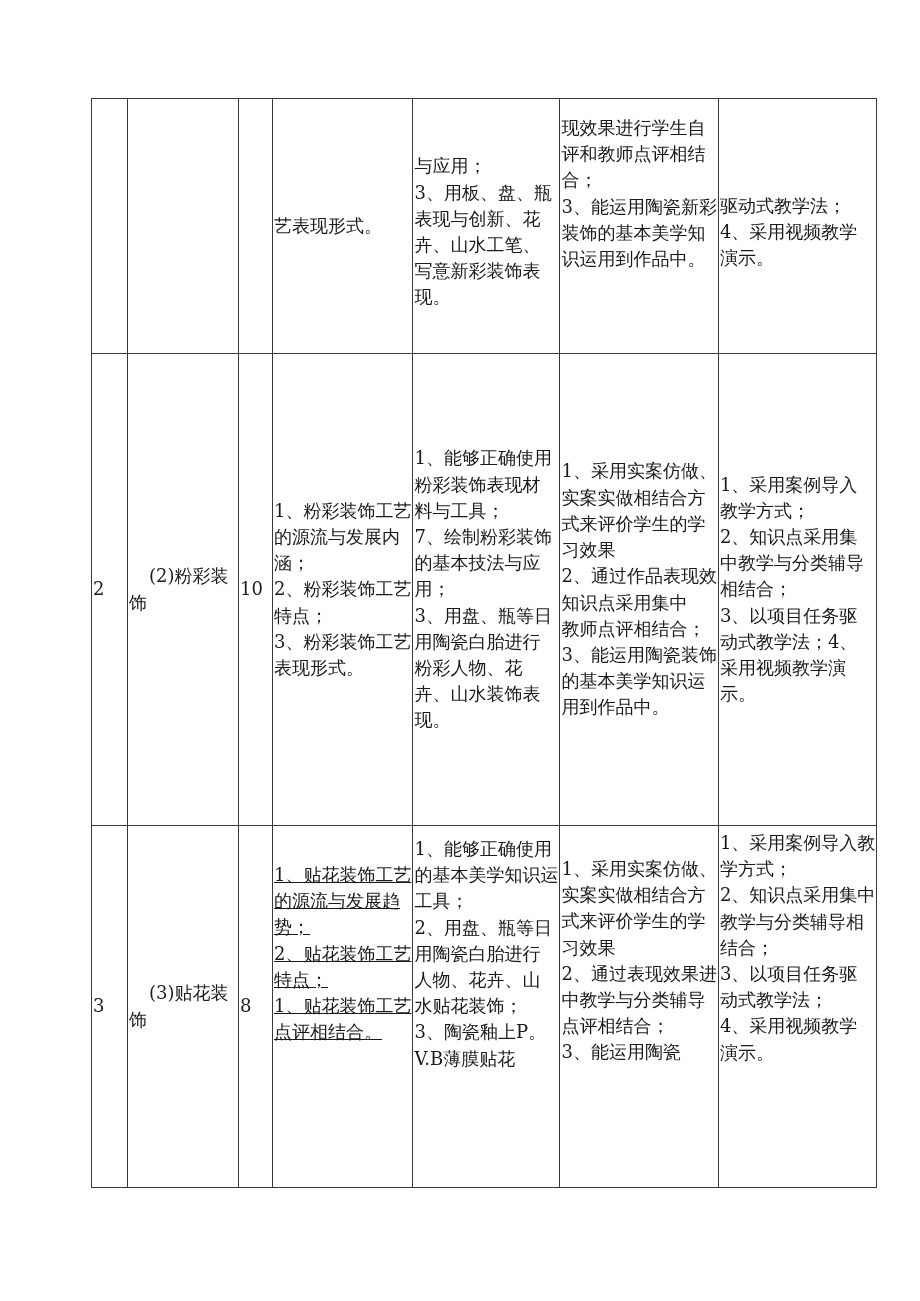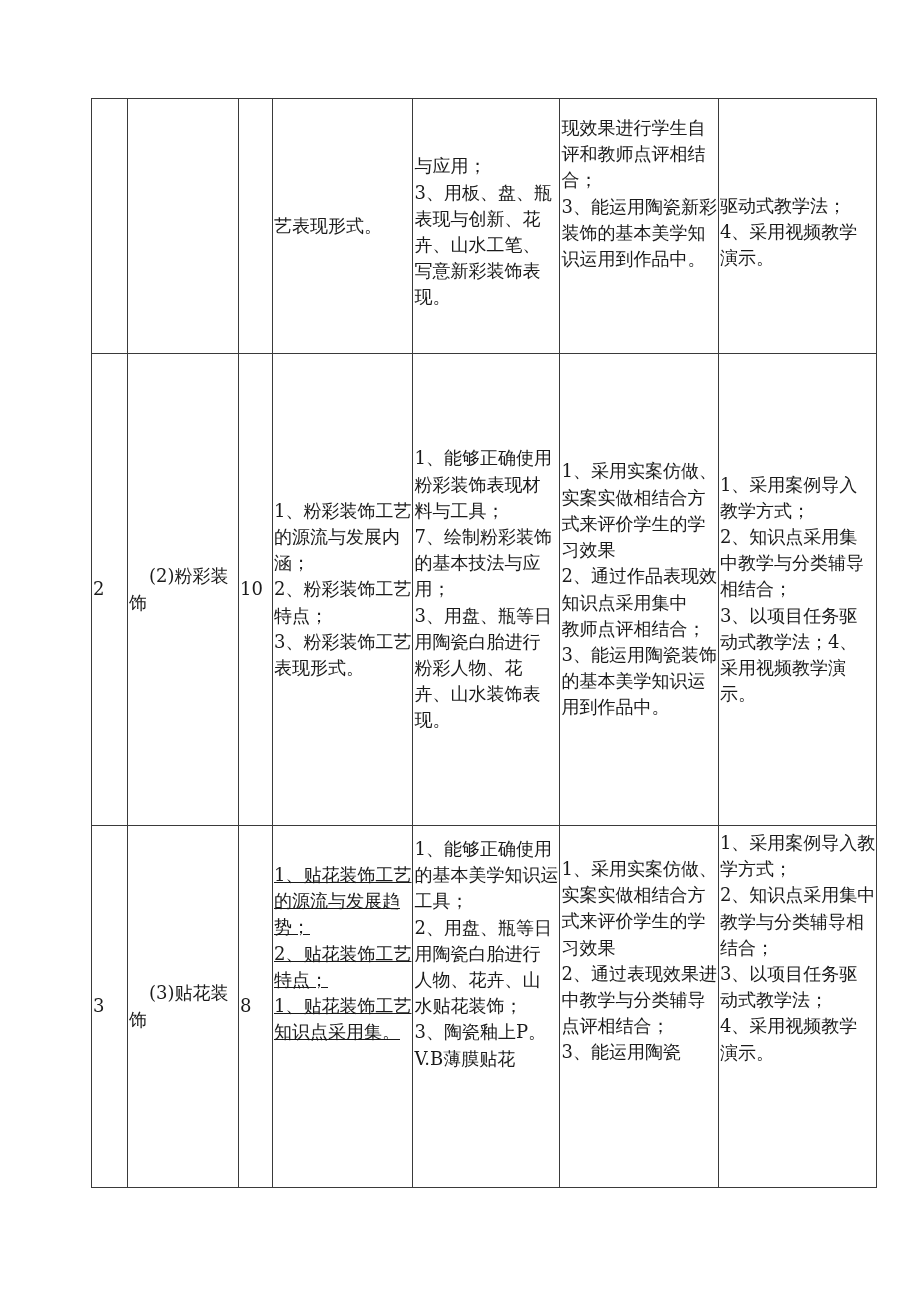--- a/index.html
+++ b/index.html
@@ -154,21 +154,21 @@
           <span class="line">8</span>
         </td>
     <td style="vertical-align: top; padding-top: 36px; text-decoration: underline;">
           <span class="cell-wrap">
             <span class="line">1、贴花装饰工艺</span>
             <span class="line">的源流与发展趋</span>
             <span class="line">势；</span>
             <span class="line">2、贴花装饰工艺</span>
             <span class="line">特点；</span>
             <span class="line">1、贴花装饰工艺</span>
-            <span class="line">知识点采用集。</span>
+            <span class="line">点评相结合。</span>
           </span>
         </td>
     <td style="vertical-align: top; padding-top: 10px;">
           <span class="cell-wrap">
             <span class="line">1、能够正确使用</span>
             <span class="line">的基本美学知识运</span>
             <span class="line">工具；</span>
             <span class="line">2、用盘、瓶等日</span>
             <span class="line">用陶瓷白胎进行</span>
             <span class="line">人物、花卉、山</span>

